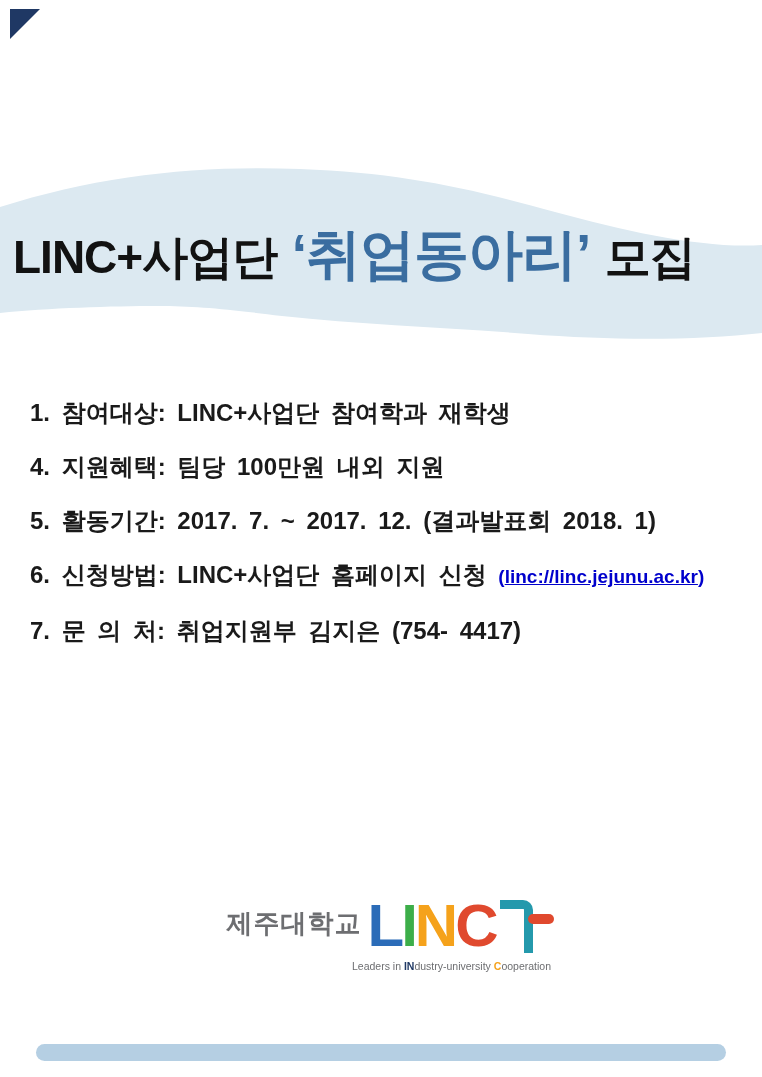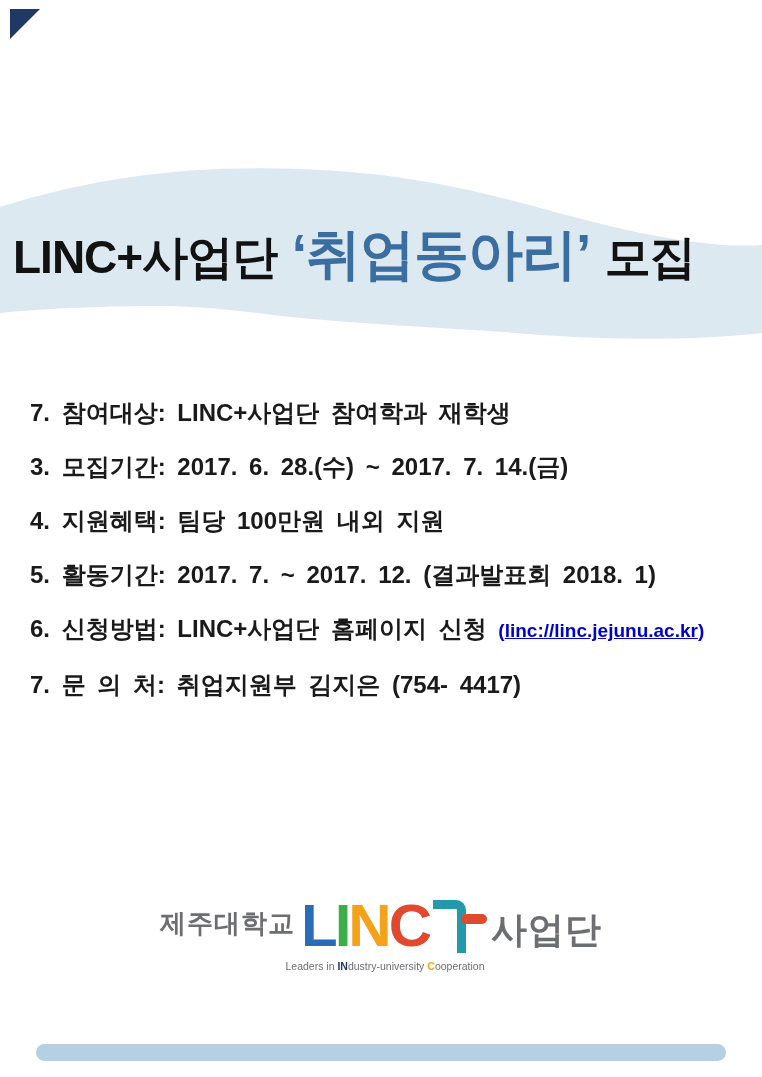--- a/index.html
+++ b/index.html
@@ -49,35 +49,33 @@
     <path d="M 0 52 C 100 20, 200 10, 300 14 C 400 18, 465 32, 555 57 C 628 77, 706 94, 762 90 L 762 178 C 700 185, 618 186, 528 179 C 445 172, 362 170, 282 161 C 225 154, 196 151, 158 151 C 112 151, 48 153, 0 158 Z" fill="#dce9f1"></path>
   </svg>
 
   <div class="banner-title">
     <span class="t-black">LINC+사업단</span>
     <span class="t-blue" style="color: rgb(58, 109, 160);">‘취업동아리’</span>
     <span class="t-black">모집</span>
   </div>
 
   <div class="info-list">
-    <div class="info-item">7. 참여대상: LINC+사업단 참여학과 재학생</div>
-    <div class="info-item">3. 모집기간: 2017. 6. 28.(수) ~ 2017. 7. 14.(금)</div>
+    <div class="info-item">1. 참여대상: LINC+사업단 참여학과 재학생</div>
     <div class="info-item">4. 지원혜택: 팀당 100만원 내외 지원</div>
     <div class="info-item">5. 활동기간: 2017. 7. ~ 2017. 12. (결과발표회 2018. 1)</div>
     <div class="info-item">
       <span>6. 신청방법: LINC+사업단 홈페이지 신청</span>
       <span class="link" style="color: rgb(0, 0, 204);"><span>(</span><span class="inner">linc://linc.jejunu.ac.kr</span><span>)</span></span>
     </div>
     <div class="info-item">7. 문 의 처: 취업지원부 김지은 (754- 4417)</div>
   </div>
 
   <div class="logo">
     <span class="univ" style="color: rgb(109, 110, 113);">제주대학교</span>
     <span class="linc-wrap">
       <span class="linc" style="color: rgb(43, 108, 184);">L</span><span class="linc" style="color: rgb(60, 174, 73);">I</span><span class="linc" style="color: rgb(245, 162, 27);">N</span><span class="linc" style="color: rgb(224, 73, 46);">C</span><span class="plus"><span class="elbow" style="border-color: rgb(36, 153, 172);"></span><span class="dash" style="background-color: rgb(224, 73, 46);"></span></span>
       <span class="tagline" style="color: rgb(109, 110, 113);"><span>Leaders in </span><b class="in" style="color: rgb(31, 56, 100);">IN</b><span>dustry-university </span><b class="in" style="color: rgb(245, 162, 27);">C</b><span>ooperation</span></span>
     </span>
-    <span class="suffix" style="color: rgb(109, 110, 113);">사업단</span>
   </div>
 
   <div class="bottom-bar" style="background-color: rgb(181, 207, 227);"></div>
 
 </div>
 
 </body></html>

